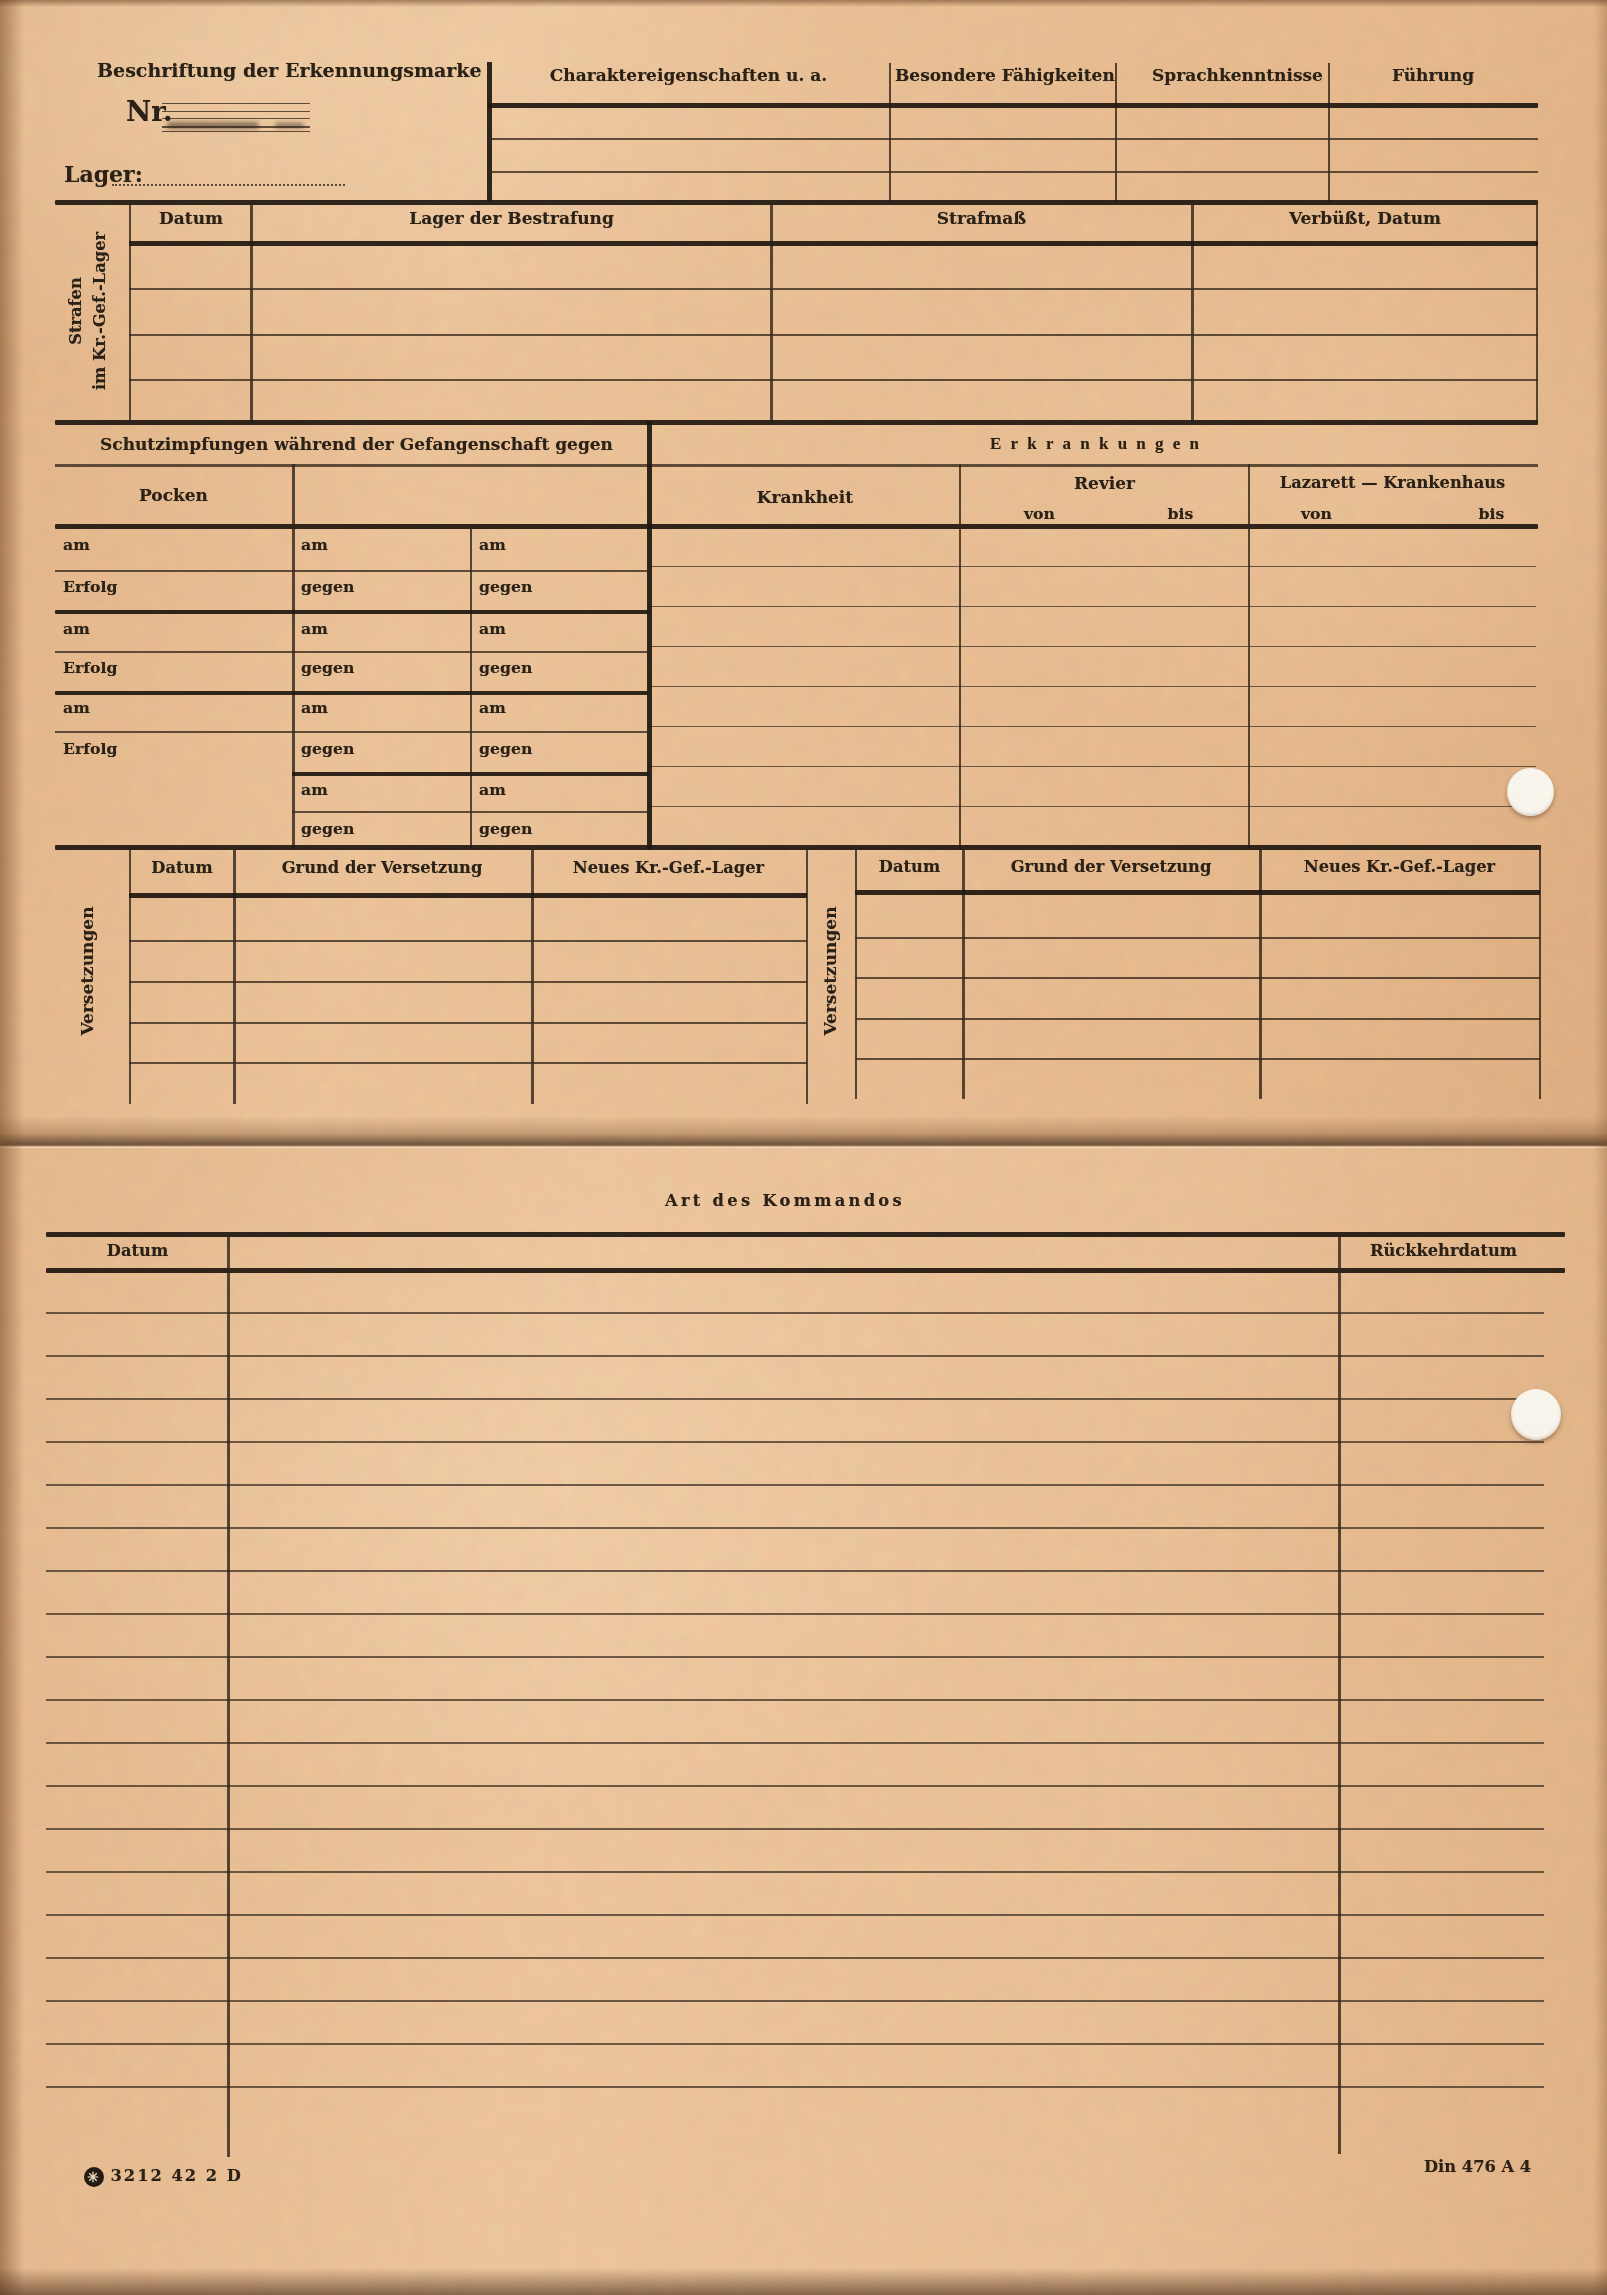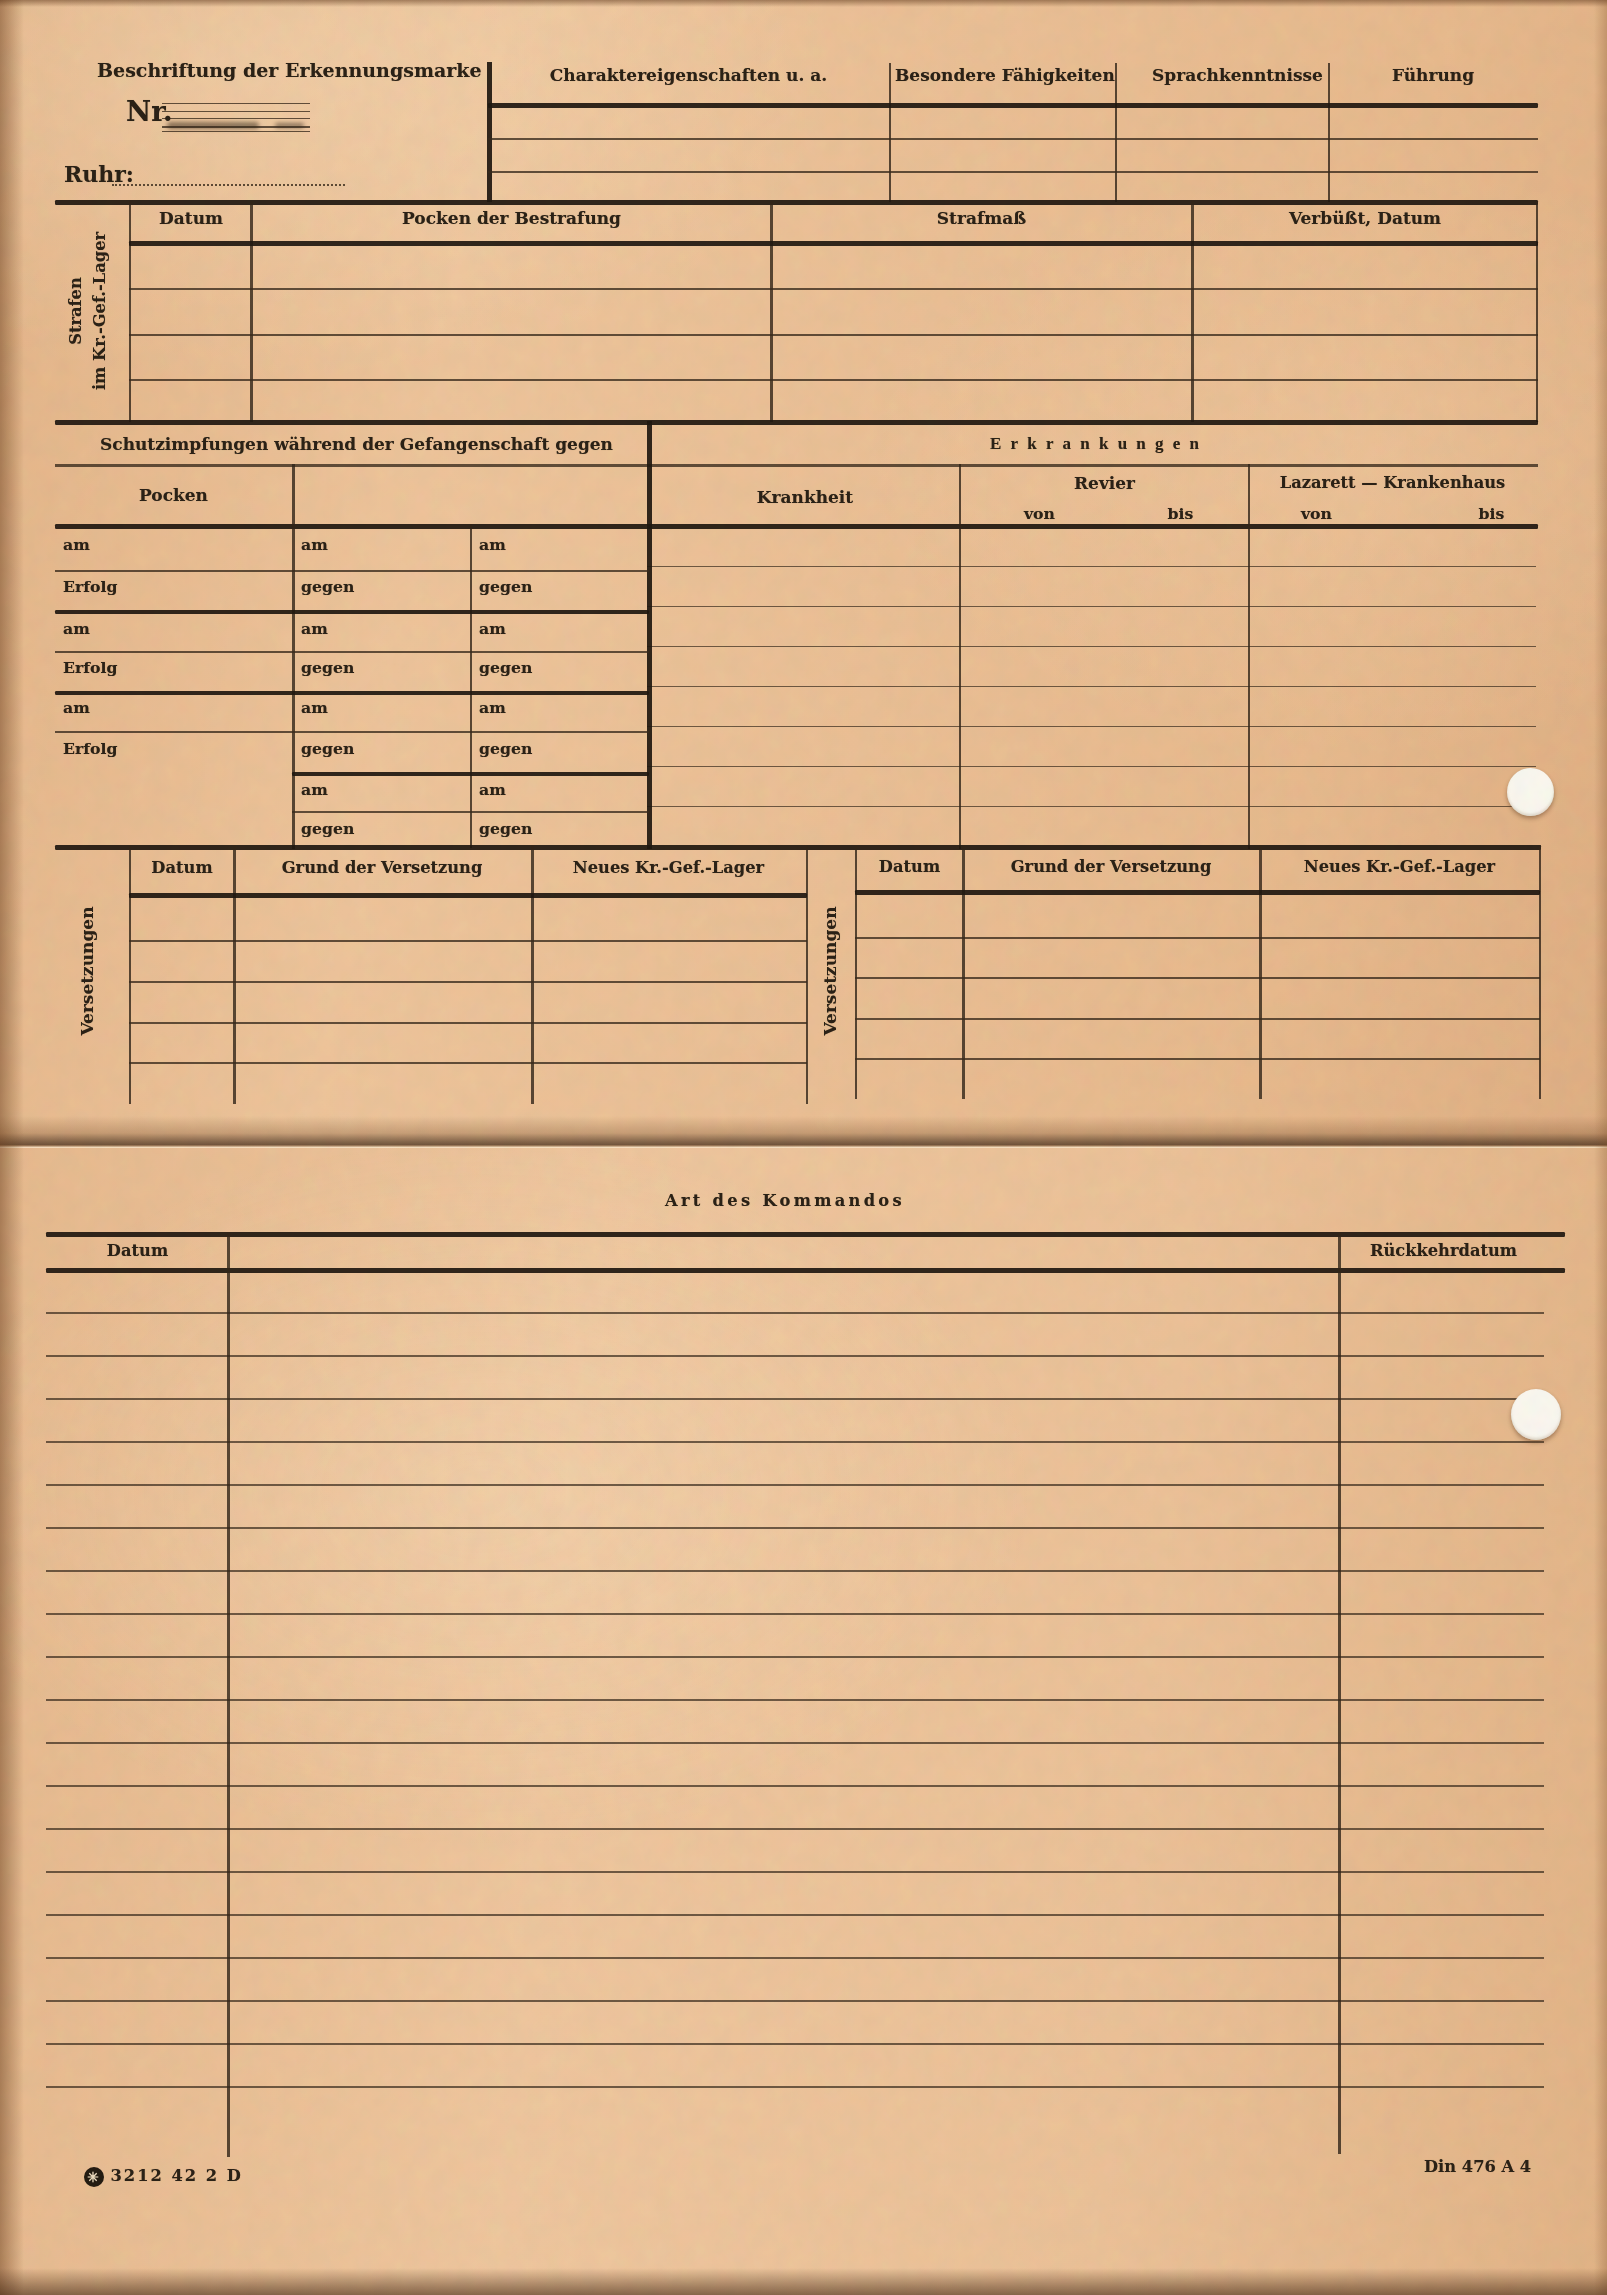--- a/index.html
+++ b/index.html
@@ -58,21 +58,21 @@
 
   <div class="t c" style="left:97px;top:59px;width:278px;font-size:19px;">Beschriftung der Erkennungsmarke</div>
   <div class="t" style="left:126px;top:95px;font-size:27.5px;">Nr.</div>
   <div class="ln" style="left:162px;top:103px;width:148px;height:1.3px;"></div>
   <div class="ln" style="left:162px;top:111px;width:148px;height:1.3px;"></div>
   <div class="ln" style="left:162px;top:118px;width:148px;height:1.3px;"></div>
   <div class="ln" style="left:162px;top:126px;width:148px;height:2px;"></div>
   <div class="ln" style="left:162px;top:131px;width:148px;height:1.3px;"></div>
   <div class="smudge" style="left:167px;top:122px;width:92px;height:6.5px;"></div>
   <div class="smudge" style="left:275px;top:123px;width:29px;height:5.2px;"></div>
-  <div class="t" style="left:64px;top:161px;font-size:22px;">Ruhr:</div>
+  <div class="t" style="left:64px;top:161px;font-size:22px;">Lager:</div>
   <div class="dots" style="left:112px;top:163px;width:233px;height:21px;"></div>
 
   <div class="vl h" style="left:487px;top:62px;height:140px;"></div>
   <div class="vl" style="left:889px;top:63px;height:139px;"></div>
   <div class="vl" style="left:1115px;top:63px;height:139px;"></div>
   <div class="vl" style="left:1328px;top:63px;height:139px;"></div>
   <div class="t c" style="left:500px;top:65px;width:377px;font-size:17px;">Charaktereigenschaften u. a.</div>
   <div class="t c" style="left:895px;top:65px;width:216px;font-size:17px;">Besondere Fähigkeiten</div>
   <div class="t c" style="left:1136px;top:65px;width:203px;font-size:17px;">Sprachkenntnisse</div>
   <div class="t c" style="left:1333px;top:65px;width:200px;font-size:17px;">Führung</div>
@@ -84,21 +84,21 @@
   <div class="t c rot" style="left:-3.3px;top:283px;width:190px;height:56px;font-size:16.3px;line-height:23.5px;">
     <span>Strafen</span><br>
     <span>im Kr.-Gef.-Lager</span>
   </div>
   <div class="vl" style="left:129px;top:201px;height:221px;"></div>
   <div class="vl" style="left:250px;top:201px;height:221px;width:2.6px;"></div>
   <div class="vl" style="left:770px;top:201px;height:221px;width:2.6px;"></div>
   <div class="vl" style="left:1191px;top:201px;height:221px;width:2.6px;"></div>
   <div class="vl" style="left:1536px;top:201px;height:221px;"></div>
   <div class="t c" style="left:132px;top:208px;width:118px;font-size:17px;">Datum</div>
-  <div class="t c" style="left:258px;top:208px;width:507px;font-size:17px;">Pocken der Bestrafung</div>
+  <div class="t c" style="left:258px;top:208px;width:507px;font-size:17px;">Lager der Bestrafung</div>
   <div class="t c" style="left:778px;top:208px;width:407px;font-size:17px;">Strafmaß</div>
   <div class="t c" style="left:1199px;top:208px;width:332px;font-size:17px;">Verbüßt, Datum</div>
   <div class="ln h" style="left:129px;top:241px;width:1409px;"></div>
   <div class="ln" style="left:129px;top:288px;width:1409px;"></div>
   <div class="ln" style="left:129px;top:334px;width:1409px;"></div>
   <div class="ln" style="left:129px;top:379px;width:1409px;"></div>
   <div class="ln h" style="left:55px;top:420px;width:1483px;"></div>
 
   <div class="t c" style="left:62px;top:434px;width:589px;font-size:17px;">Schutzimpfungen während der Gefangenschaft gegen</div>
   <div class="t c" style="left:785px;top:434px;width:628px;font-size:17px;letter-spacing:9.2px;font-family:Liberation Serif, serif;">Erkrankungen</div>

